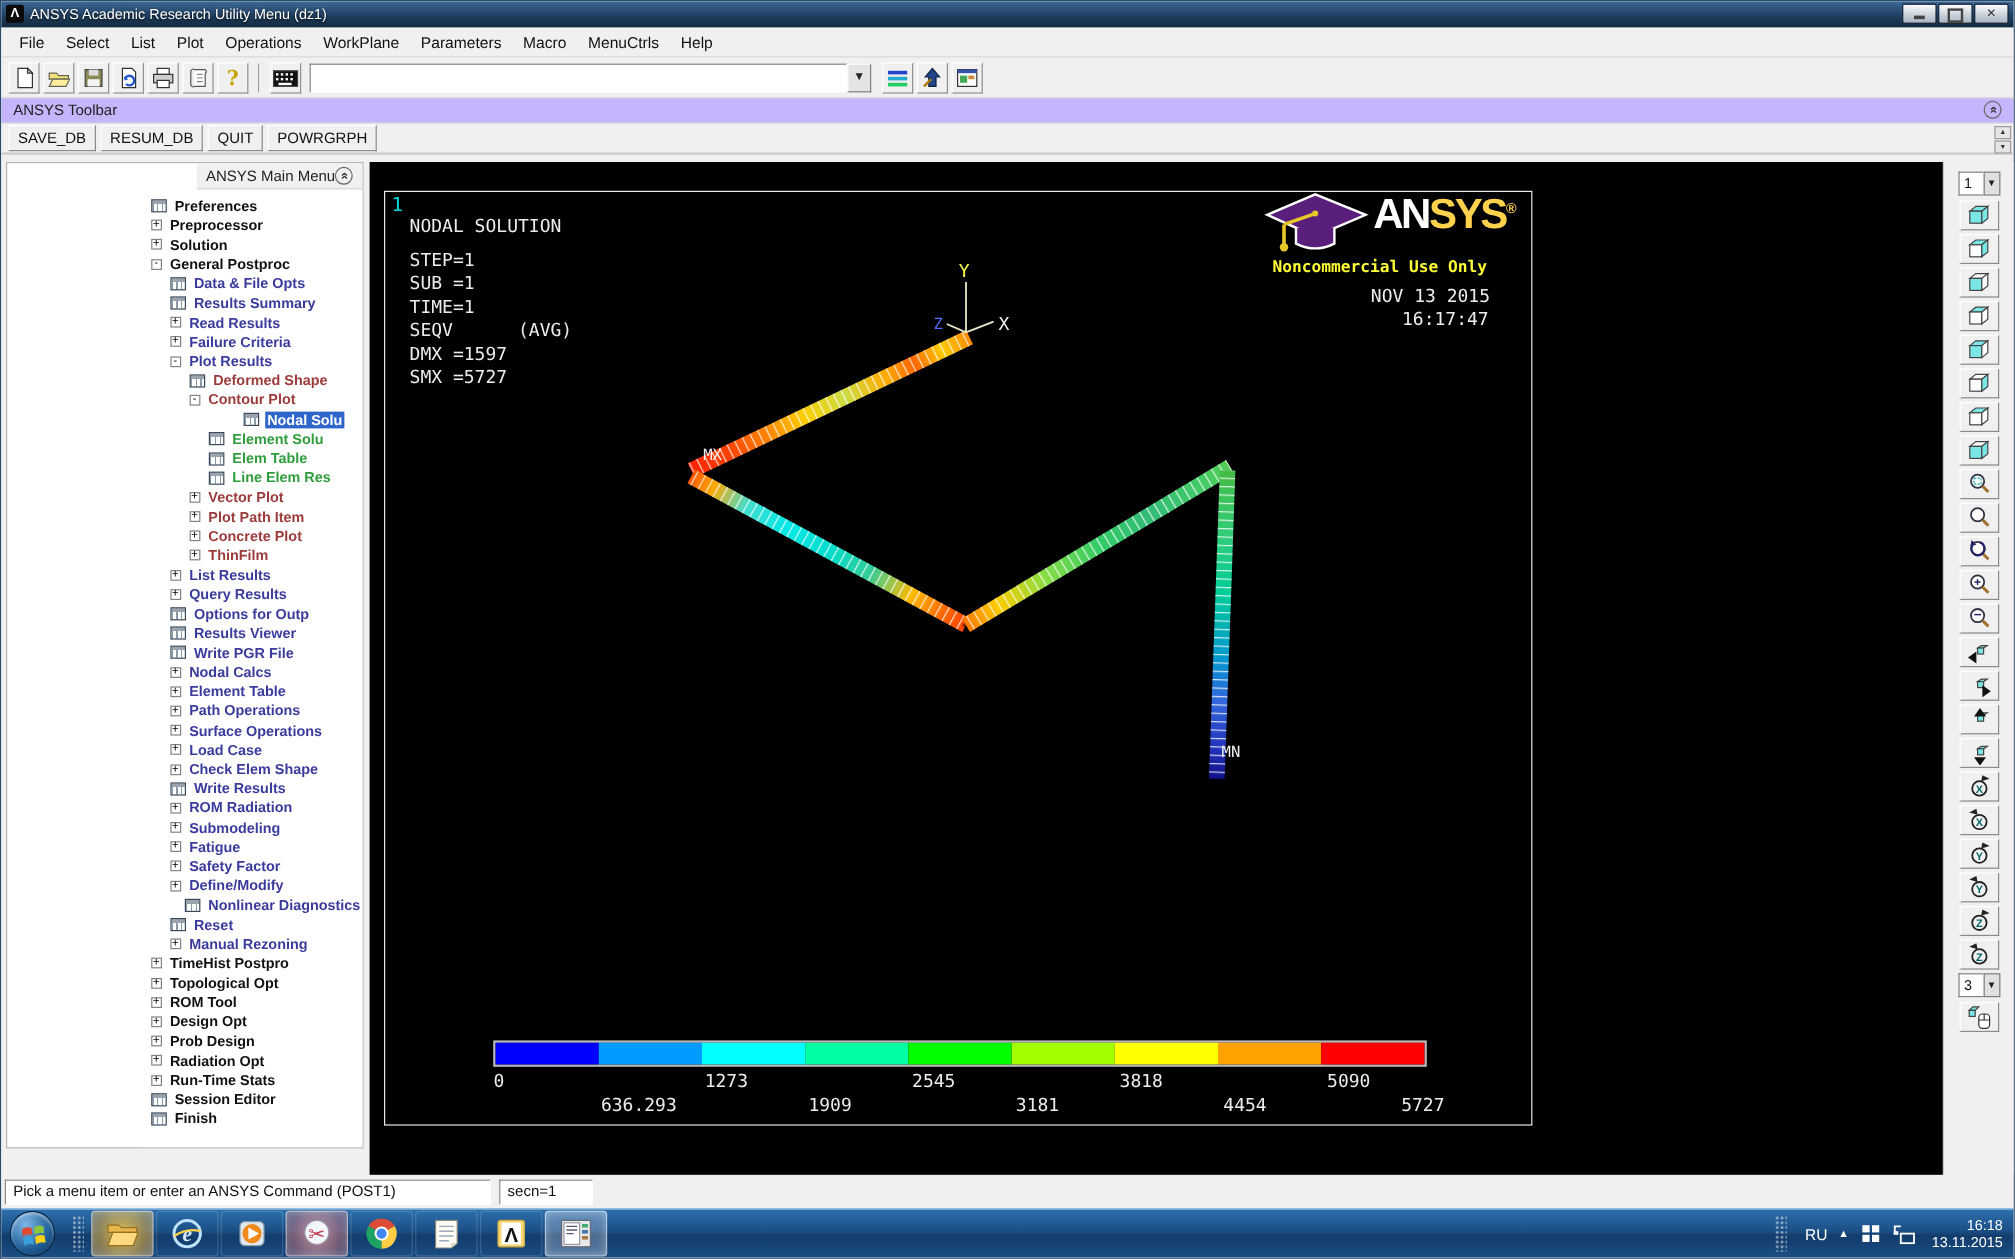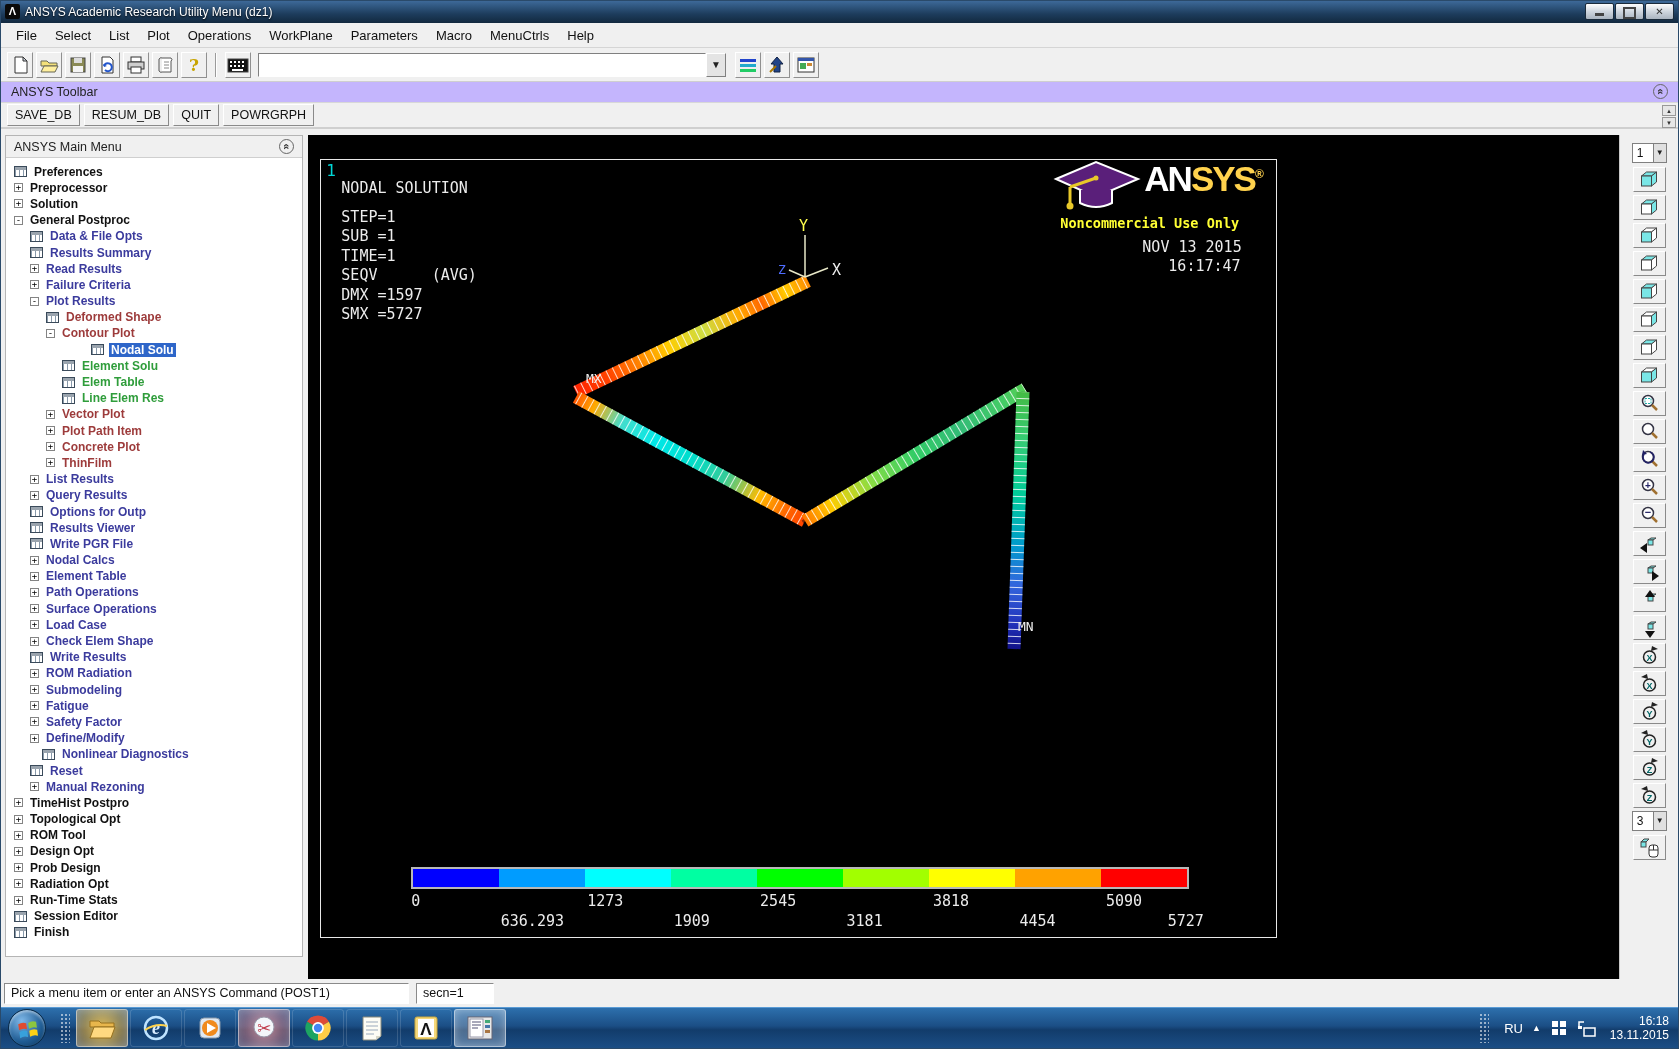--- a/index.html
+++ b/index.html
@@ -48,21 +48,21 @@
   .ansys-tb-row { height:27px; background:#f0f0f0; border-bottom:2px solid #cfcfcf;
                   display:flex; align-items:center; padding:0 6px; gap:4px; position:relative; }
   .abbr-btn { height:22px; padding:0 7px; font-size:12.5px; color:#111; background:#f0f0f0;
               border:1px solid; border-color:#fff #8a8a8a #8a8a8a #fff; }
   .mini-scroll { position:absolute; right:2px; top:2px; display:flex; flex-direction:column; gap:1px; }
   .mini-scroll span { width:14px; height:11px; background:#e6e6e6; border:1px solid #999;
                       font-size:6px; line-height:10px; text-align:center; color:#333; }
 
   
   .main { flex:1; display:flex; padding:6px 0 0 4px; background:#f0f0f0; }
-  .menu-panel { width:300px; display:flex; flex-direction:column; border:1px solid #b5b5b5; background:#fff; height:822px; }
+  .menu-panel { width:300px; display:flex; flex-direction:column; border:1px solid #b5b5b5; background:#fff; height:822px;align-items:flex-end; }
   .panel-header { height:22px; background:#f0f0f0; border-bottom:1px solid #cfcfcf;
                   display:flex; align-items:center; padding:0 8px; font-size:12.5px; color:#222; }
   .panel-header .spacer{ flex:1; }
   .tree { flex:1; overflow:hidden; padding-top:5px; background:#fff; }
   .trow { height:16.2px; display:flex; align-items:center; gap:5px; white-space:nowrap; }
   .ticon-pm { width:9px; height:9px; border:1px solid #848484; background:#fff;
               font:9px/7px "DejaVu Sans Mono",monospace; text-align:center; color:#000; flex:none; }
   .ticon-sheet { width:13px; height:11px; border:1px solid #3a4a5a; flex:none;
       background: linear-gradient(#9aa4ae 0 3px, rgba(0,0,0,0) 3px),
                   repeating-linear-gradient(90deg,#8899aa 0 1px,#fff 1px 4px); }

